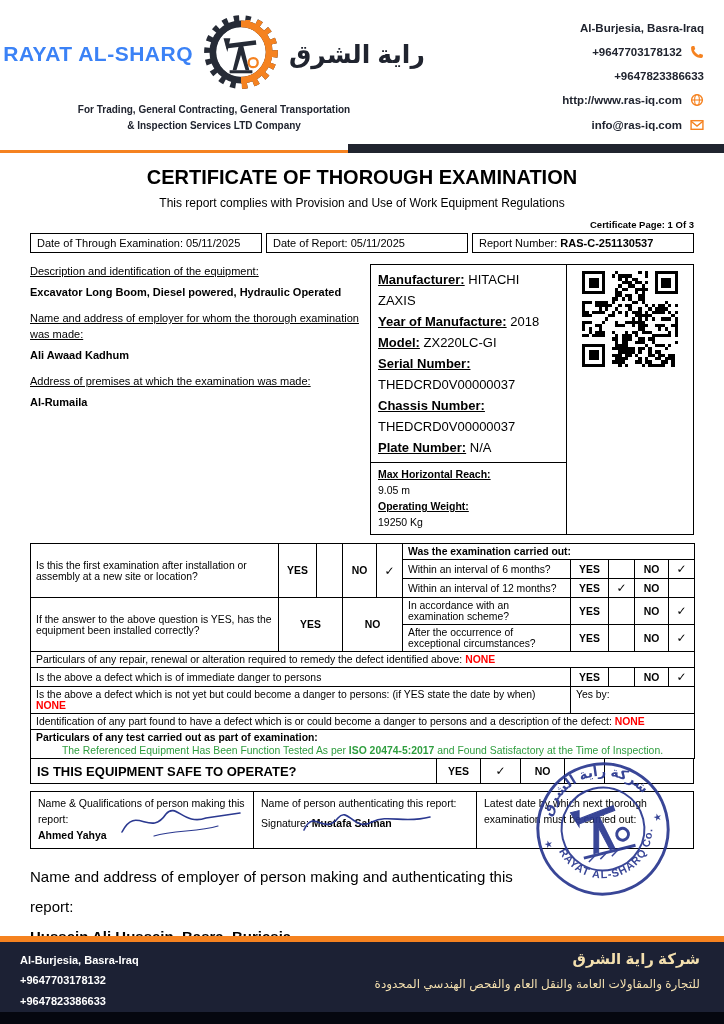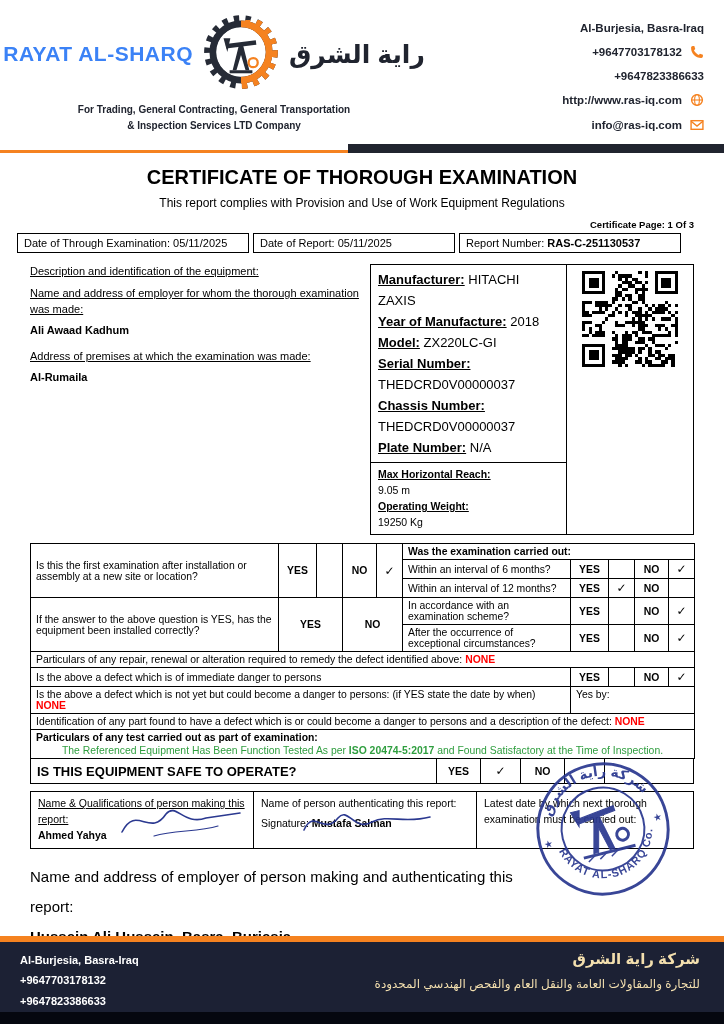--- a/index.html
+++ b/index.html
@@ -19,21 +19,21 @@
   .divider { position:relative; height:9px; margin-top:10px; }
   .divider .orange-line { position:absolute; bottom:0; left:0; right:0; height:3px; background:#f58220; }
   .divider .dark-bar { position:absolute; top:0; right:0; width:52%; height:9px; background:#20242f; }
 
   
   .cert-title { margin-top:13px; text-align:center; font-size:20px; font-weight:bold; }
   .cert-subtitle { margin-top:7px; text-align:center; font-size:12px; }
   .page-label { margin:9px 30px 3px; text-align:right; font-size:9.5px; font-weight:bold; }
 
   
-  .meta-row { display:flex; gap:4px; margin:0 17px; }
+  .meta-row { display:flex; gap:4px; margin:0 30px; }
   .meta-box { border:1px solid #000; font-size:11px; padding:3px 6px; white-space:nowrap; }
   .meta-box.m1 { width:232px; } .meta-box.m2 { width:202px; } .meta-box.m3 { width:222px; }
   .meta-box .bold-val { font-weight:bold; }
 
   
   .equip { display:flex; gap:8px; margin:11px 30px 0; }
   .equip-left { width:332px; font-size:11px; }
   .equip-left .elbl { text-decoration:underline; margin-bottom:6px; line-height:1.45; }
   .equip-left .eval { font-weight:bold; margin-bottom:13px; }
   .equip-right { flex:1; border:1px solid #000; display:grid; grid-template-columns:1fr 126px; }
@@ -56,21 +56,21 @@
   .safe-row { display:flex; margin:-1px 30px 0; border:1px solid #000; height:26px; font-size:10.5px; }
   .safe-q { width:405px; font-size:13px; font-weight:bold; display:flex; align-items:center; padding:0 6px; }
   .safe-cell { border-left:1px solid #000; width:44px; display:flex; align-items:center; justify-content:center; font-weight:bold; }
   .safe-cell.chk2 { width:40px; font-size:12px; }
   .safe-spacer { border-left:1px solid #000; flex:1; }
 
   
   .sig-row { display:flex; margin:7px 30px 0; }
   .sig-box { border:1px solid #000; padding:4px 7px; font-size:10.5px; position:relative; height:58px; line-height:1.45; }
   .sig-box + .sig-box { margin-left:-1px; }
-  .sig-box.s1 { width:224px;text-decoration:underline; } .sig-box.s2 { width:224px; } .sig-box.s3 { width:218px; }
+  .sig-box.s1 { width:224px; } .sig-box.s2 { width:224px; } .sig-box.s3 { width:218px; }
   .sig-name { font-weight:bold; position:absolute; bottom:5px; left:7px; }
   .sig-svg { position:absolute; pointer-events:none; }
   .next-date { font-weight:bold; margin-top:2px; }
 
   
   .employer { margin:13px 30px 0; font-size:15px; line-height:2; width:520px; }
   .employer .emp-name { font-weight:bold; }
   .stamp { position:absolute; right:52px; top:760px; width:138px; height:138px; transform:rotate(-14deg); opacity:.93; }
 
   
@@ -182,20 +182,21 @@
     </div>
     <div class="meta-box m3">
       <span>Report Number:</span>
       <span class="bold-val">RAS-C-251130537</span>
     </div>
   </div>
 
   <div class="equip">
     <div class="equip-left">
       <div class="elbl">Description and identification of the equipment:</div>
+      <div class="eval">Excavator Long Boom, Diesel powered, Hydraulic Operated</div>
       <div class="elbl">Name and address of employer for whom the thorough examination was made:</div>
       <div class="eval">Ali Awaad Kadhum</div>
       <div class="elbl">Address of premises at which the examination was made:</div>
       <div class="eval">Al-Rumaila</div>
     </div>
 
     <div class="equip-right">
       <div class="details">
         <div><span class="dlbl">Manufacturer:</span> <span>HITACHI ZAXIS</span></div>
         <div><span class="dlbl">Year of Manufacture:</span> <span>2018</span></div>

